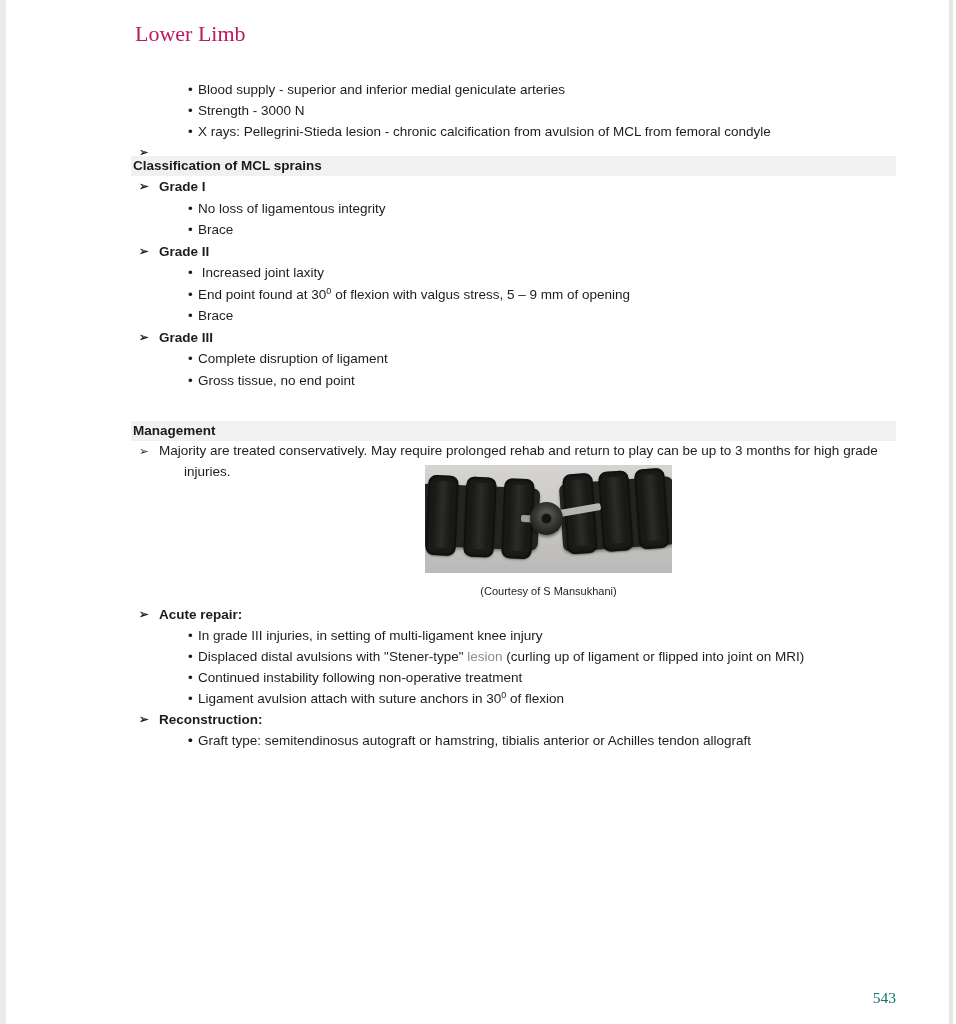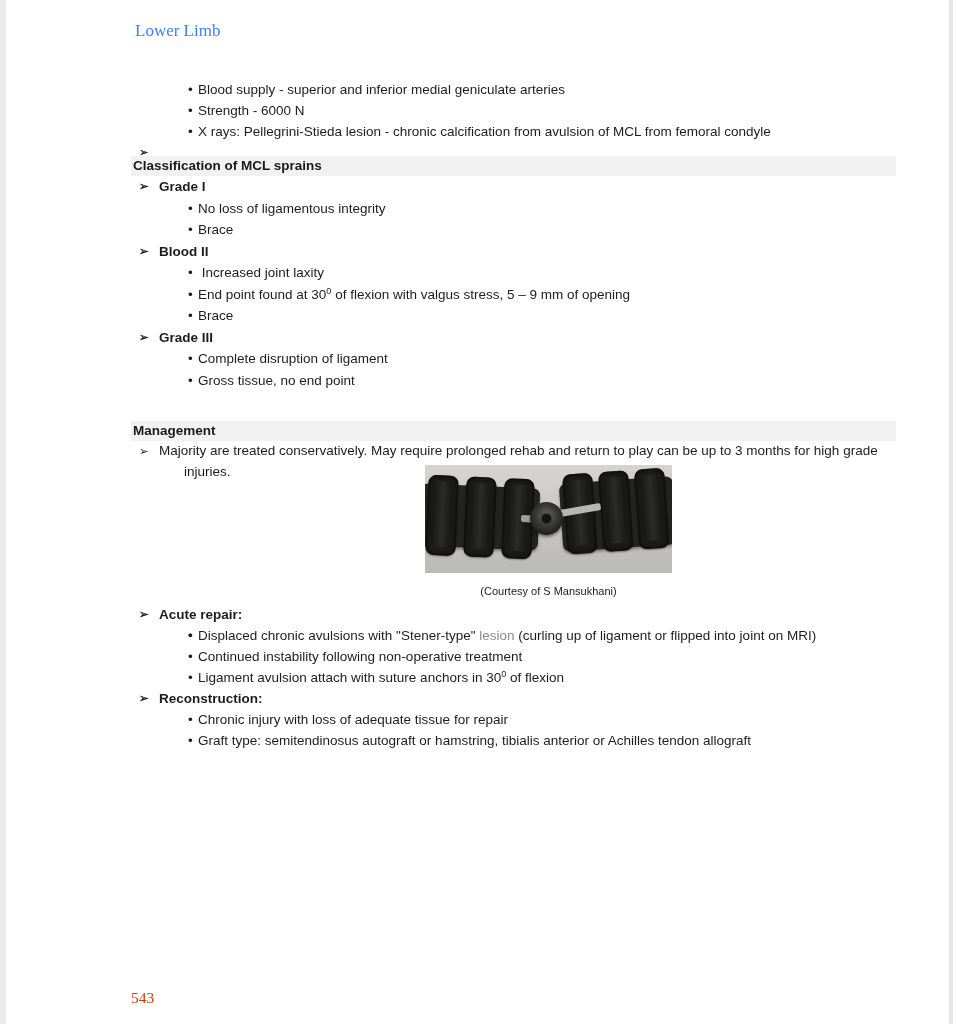--- a/index.html
+++ b/index.html
@@ -4,21 +4,21 @@
 <style>
   html,body{margin:0;padding:0;}
   body{
     width:956px;height:1024px;position:relative;background:#ffffff;overflow:hidden;
     font-family:"Liberation Sans",sans-serif;color:#1d1d1d;
   }
   .edge-left{position:absolute;left:0;top:0;width:6px;height:1024px;background:#ebebeb;}
   .edge-right{position:absolute;left:949px;top:0;width:4px;height:1024px;background:#e6e6e6;}
 
   .header{position:absolute;top:21px;left:135px;width:756px;display:flex;
-    justify-content:space-between;font-family:"Liberation Serif",serif;font-size:17px;color:#3b82f6;}
+    justify-content:space-between;font-family:"Liberation Serif",serif;font-size:22px;color:#be185d;}
 
   .content{position:absolute;top:79px;left:131px;width:765px;font-size:13.5px;}
 
   .li{position:relative;line-height:21px;}
   .bullet-li{padding-left:67px;}
   .bullet-li > .mk{position:absolute;left:57px;top:0;}
   .arrow-li{padding-left:28px;}
   .arrow-li > .mk{position:absolute;left:8px;top:0;font-size:11.5px;}
   .txt{white-space:pre-wrap;}
   .bold{font-weight:bold;}
@@ -50,42 +50,42 @@
   .bar-r{left:128px;top:42px;width:48px;background:#b6b6b4;transform:rotate(-10deg);}
   .hinge{position:absolute;left:105px;top:37px;width:33px;height:33px;border-radius:50%;
     background:radial-gradient(circle at 50% 42%,#6c6c6a 0%,#3b3b39 40%,#1b1b1a 78%);
     box-shadow:0 2px 3px rgba(0,0,0,.45);}
   .hinge:after{content:"";position:absolute;left:12px;top:12px;width:9px;height:9px;border-radius:50%;
     background:#121211;box-shadow:0 0 3px #000;}
   .caption{margin-top:11px;line-height:15px;text-align:center;font-size:11px;color:#1d1d1d;}
 
   .after-figure{margin-top:5px;}
 
-  .footer{position:absolute;top:989px;left:131px;width:765px;text-align:left;
-    font-family:"Liberation Serif",serif;font-size:15.5px;color:#c2410c;}
+  .footer{position:absolute;top:989px;left:131px;width:765px;text-align:right;
+    font-family:"Liberation Serif",serif;font-size:15.5px;color:#0f766e;}
 </style>
 </head>
 <body>
 
 <div class="edge-left"></div>
 <div class="edge-right"></div>
 
 <div class="header">
   <span>Lower Limb</span>
 </div>
 
 <div class="content">
 
   <div class="li bullet-li">
     <span class="mk">•</span>
     <span class="txt">Blood supply - superior and inferior medial geniculate arteries</span>
   </div>
   <div class="li bullet-li">
     <span class="mk">•</span>
-    <span class="txt">Strength - 6000 N</span>
+    <span class="txt">Strength - 3000 N</span>
   </div>
   <div class="li bullet-li">
     <span class="mk">•</span>
     <span class="txt">X rays: Pellegrini-Stieda lesion - chronic calcification from avulsion of MCL from femoral condyle</span>
   </div>
   <div class="li arrow-li">
     <span class="mk">➢</span>
   </div>
   <div class="li arrow-li">
     <span class="mk">➢</span>
@@ -102,21 +102,21 @@
       <span class="mk">•</span>
       <span class="txt">No loss of ligamentous integrity</span>
     </div>
     <div class="li bullet-li">
       <span class="mk">•</span>
       <span class="txt">Brace</span>
     </div>
 
     <div class="li arrow-li bold">
       <span class="mk">➢</span>
-      <span class="txt">Blood II</span>
+      <span class="txt">Grade II</span>
     </div>
     <div class="li bullet-li">
       <span class="mk">•</span>
       <span class="txt"> Increased joint laxity</span>
     </div>
     <div class="li bullet-li">
       <span class="mk">•</span>
       <span class="txt">End point found at 30</span><sup>0</sup><span class="txt"> of flexion with valgus stress, 5 – 9 mm of opening</span>
     </div>
     <div class="li bullet-li">
@@ -163,41 +163,41 @@
     </div>
     <div class="caption">(Courtesy of S Mansukhani)</div>
   </div>
 
   <div class="li arrow-li bold after-figure">
     <span class="mk">➢</span>
     <span class="txt">Acute repair:</span>
   </div>
   <div class="li bullet-li">
     <span class="mk">•</span>
-  </div>
-  <div class="li bullet-li">
-    <span class="mk">•</span>
-    <span class="txt">Displaced chronic avulsions with "Stener-type" </span><span class="txt gray">lesion</span><span class="txt"> (curling up of ligament or flipped into joint on MRI)</span>
+    <span class="txt">In grade III injuries, in setting of multi-ligament knee injury</span>
+  </div>
+  <div class="li bullet-li">
+    <span class="mk">•</span>
+    <span class="txt">Displaced distal avulsions with "Stener-type" </span><span class="txt gray">lesion</span><span class="txt"> (curling up of ligament or flipped into joint on MRI)</span>
   </div>
   <div class="li bullet-li">
     <span class="mk">•</span>
     <span class="txt">Continued instability following non-operative treatment</span>
   </div>
   <div class="li bullet-li">
     <span class="mk">•</span>
     <span class="txt">Ligament avulsion attach with suture anchors in 30</span><sup>0</sup><span class="txt"> of flexion</span>
   </div>
 
   <div class="li arrow-li bold">
     <span class="mk">➢</span>
     <span class="txt">Reconstruction:</span>
   </div>
   <div class="li bullet-li">
     <span class="mk">•</span>
-    <span class="txt">Chronic injury with loss of adequate tissue for repair</span>
   </div>
   <div class="li bullet-li">
     <span class="mk">•</span>
     <span class="txt">Graft type: semitendinosus autograft or hamstring, tibialis anterior or Achilles tendon allograft</span>
   </div>
 
 </div>
 
 <div class="footer">543</div>
 

